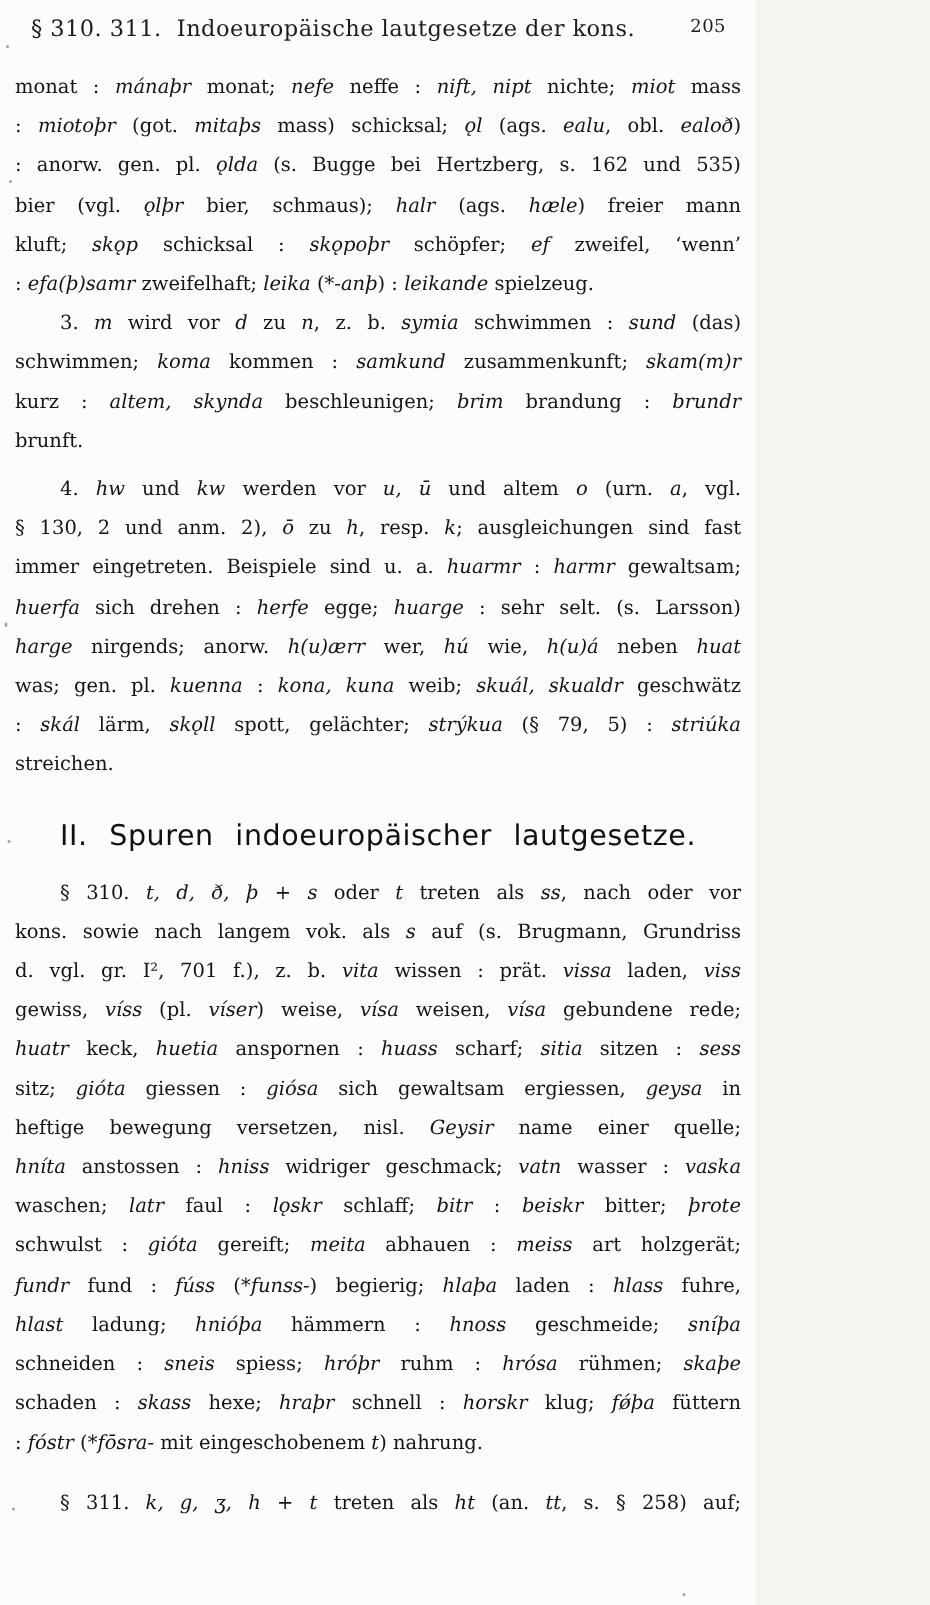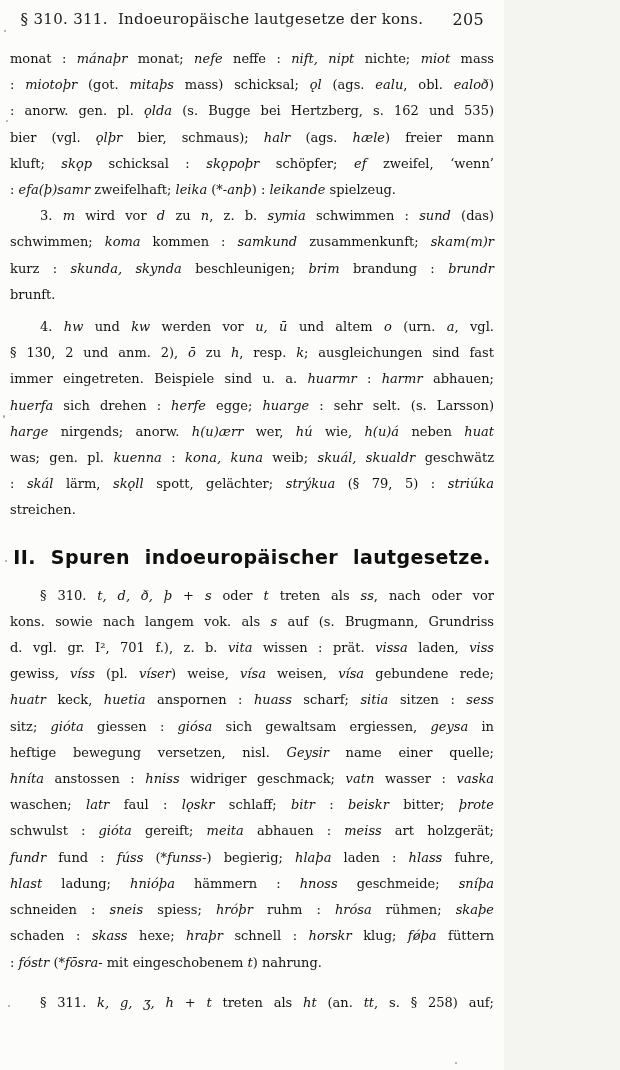--- a/index.html
+++ b/index.html
@@ -28,40 +28,40 @@
   }
   .running-head .center {
     position: absolute;
     left: 0; right: 60px;
     text-align: center;
     white-space: nowrap;
   }
   .running-head .folio {
     position: absolute;
     right: 10px; top: 0;
-    font-size: 16px;
+    font-size: 12px;
   }
   
   .textbody { position: relative; }
   .line {
     font-size: 13px;
     line-height: 26.2px;
     text-align: justify;
     text-align-last: justify;
     white-space: normal;
     color: #141414;
   }
   .line.last { text-align-last: left; }
   .line.ind { text-indent: 30px; }
   .it { font-style: italic; }
   .para { margin: 0; }
   .b2 { margin-top: 6px; }            
   .heading {
     font-family: "DejaVu Sans", sans-serif;
-    font-weight: bold;
+    font-weight: normal;
     font-size: 19px;
     text-align: center;
     word-spacing: 0.42em;
     letter-spacing: 0.4px;
     margin: 22px 0 15px 0;
     color: #101010;
   }
   .b5 { margin-top: 14px; }
   
   .speck {
@@ -86,27 +86,27 @@
         <div class="line"><span>monat : </span><span class="it">mánaþr</span><span> monat; </span><span class="it">nefe</span><span> neffe : </span><span class="it">nift, nipt</span><span> nichte; </span><span class="it">miot</span><span> mass</span></div>
         <div class="line"><span>: </span><span class="it">miotoþr</span><span> (got. </span><span class="it">mitaþs</span><span> mass) schicksal; </span><span class="it">ǫl</span><span> (ags. </span><span class="it">ealu</span><span>, obl. </span><span class="it">ealoð</span><span>)</span></div>
         <div class="line"><span>: anorw. gen. pl. </span><span class="it">ǫlda</span><span> (s. Bugge bei Hertzberg, s. 162 und 535)</span></div>
         <div class="line"><span>bier (vgl. </span><span class="it">ǫlþr</span><span> bier, schmaus); </span><span class="it">halr</span><span> (ags. </span><span class="it">hæle</span><span>) freier mann</span></div>
         <div class="line"><span>kluft; </span><span class="it">skǫp</span><span> schicksal : </span><span class="it">skǫpoþr</span><span> schöpfer; </span><span class="it">ef</span><span> zweifel, ‘wenn’</span></div>
         <div class="line last"><span>: </span><span class="it">efa(þ)samr</span><span> zweifelhaft; </span><span class="it">leika</span><span> (*-</span><span class="it">anþ</span><span>) : </span><span class="it">leikande</span><span> spielzeug.</span></div>
       </div>
       <div class="para b1">
         <div class="line ind"><span>3. </span><span class="it">m</span><span> wird vor </span><span class="it">d</span><span> zu </span><span class="it">n</span><span>, z. b. </span><span class="it">symia</span><span> schwimmen : </span><span class="it">sund</span><span> (das)</span></div>
         <div class="line"><span>schwimmen; </span><span class="it">koma</span><span> kommen : </span><span class="it">samkund</span><span> zusammenkunft; </span><span class="it">skam(m)r</span></div>
-        <div class="line"><span>kurz : </span><span class="it">skunda, skynda</span><span> beschleunigen; </span><span class="it">brim</span><span> brandung : </span><span class="it">brundr</span></div>
+        <div class="line"><span>kurz : </span><span class="it">altem, skynda</span><span> beschleunigen; </span><span class="it">brim</span><span> brandung : </span><span class="it">brundr</span></div>
         <div class="line last"><span>brunft.</span></div>
       </div>
       <div class="para b2">
         <div class="line ind"><span>4. </span><span class="it">hw</span><span> und </span><span class="it">kw</span><span> werden vor </span><span class="it">u, ū</span><span> und altem </span><span class="it">o</span><span> (urn. </span><span class="it">a</span><span>, vgl.</span></div>
         <div class="line"><span>§ 130, 2 und anm. 2), </span><span class="it">ō</span><span> zu </span><span class="it">h</span><span>, resp. </span><span class="it">k</span><span>; ausgleichungen sind fast</span></div>
-        <div class="line"><span>immer eingetreten. Beispiele sind u. a. </span><span class="it">huarmr</span><span> : </span><span class="it">harmr</span><span> abhauen;</span></div>
+        <div class="line"><span>immer eingetreten. Beispiele sind u. a. </span><span class="it">huarmr</span><span> : </span><span class="it">harmr</span><span> gewaltsam;</span></div>
         <div class="line"><span class="it">huerfa</span><span> sich drehen : </span><span class="it">herfe</span><span> egge; </span><span class="it">huarge</span><span> : sehr selt. (s. Larsson)</span></div>
         <div class="line"><span class="it">harge</span><span> nirgends; anorw. </span><span class="it">h(u)ærr</span><span> wer, </span><span class="it">hú</span><span> wie, </span><span class="it">h(u)á</span><span> neben </span><span class="it">huat</span></div>
         <div class="line"><span>was; gen. pl. </span><span class="it">kuenna</span><span> : </span><span class="it">kona, kuna</span><span> weib; </span><span class="it">skuál, skualdr</span><span> geschwätz</span></div>
         <div class="line"><span>: </span><span class="it">skál</span><span> lärm, </span><span class="it">skǫll</span><span> spott, gelächter; </span><span class="it">strýkua</span><span> (§ 79, 5) : </span><span class="it">striúka</span></div>
         <div class="line last"><span>streichen.</span></div>
       </div>
       <div class="heading b3">II. Spuren indoeuropäischer lautgesetze.</div>
       <div class="para b4">
         <div class="line ind"><span>§ 310. </span><span class="it">t, d, ð, þ</span><span> + </span><span class="it">s</span><span> oder </span><span class="it">t</span><span> treten als </span><span class="it">ss</span><span>, nach oder vor</span></div>
         <div class="line"><span>kons. sowie nach langem vok. als </span><span class="it">s</span><span> auf (s. Brugmann, Grundriss</span></div>

